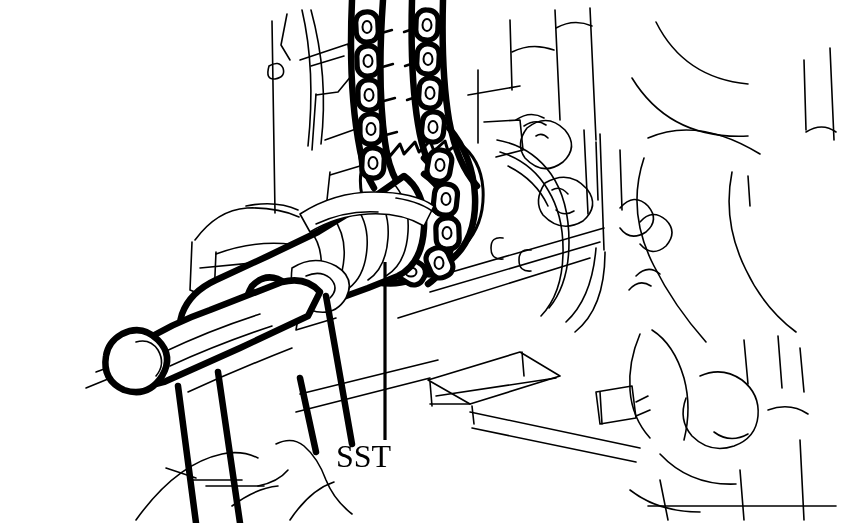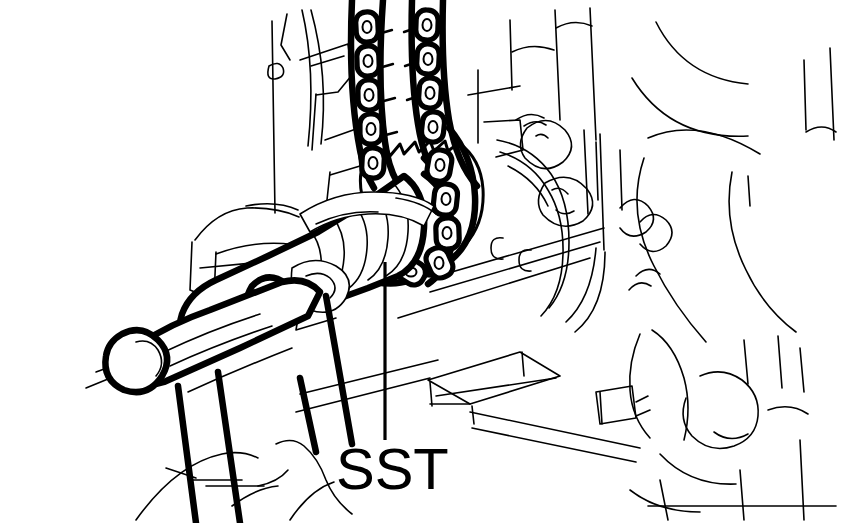--- a/index.html
+++ b/index.html
@@ -79,22 +79,22 @@
   .sprocket-shape {
     fill: #ffffff;
     stroke: #000000;
     stroke-width: 3.0;
     stroke-linejoin: round;
   }
   #sst-label {
     position: absolute;
     left: 336px;
     top: 440px;
-    font-family: Liberation Sans, sans-serif;
-    font-size: 58px;
+    font-family: Liberation Serif, serif;
+    font-size: 32px;
     font-weight: 400;
     letter-spacing: 0px;
     color: #000000;
     line-height: 1;
     white-space: nowrap;
     user-select: none;
   }
 </style>
 </head>
 <body>

